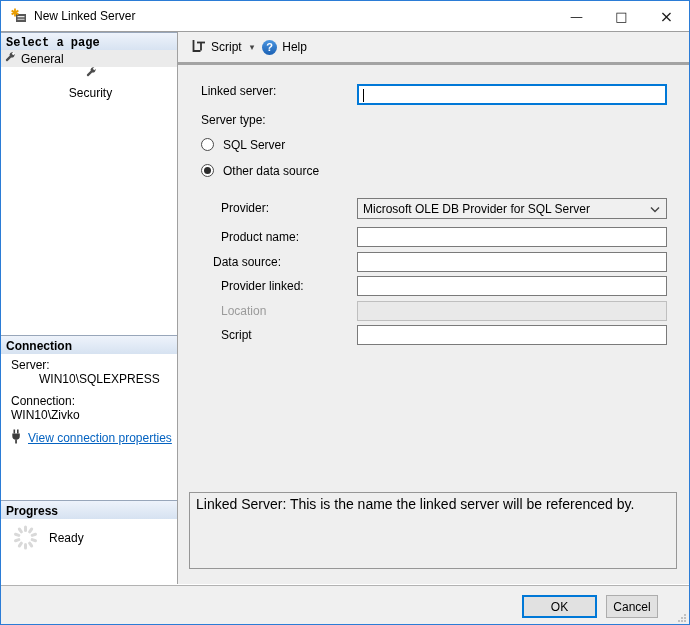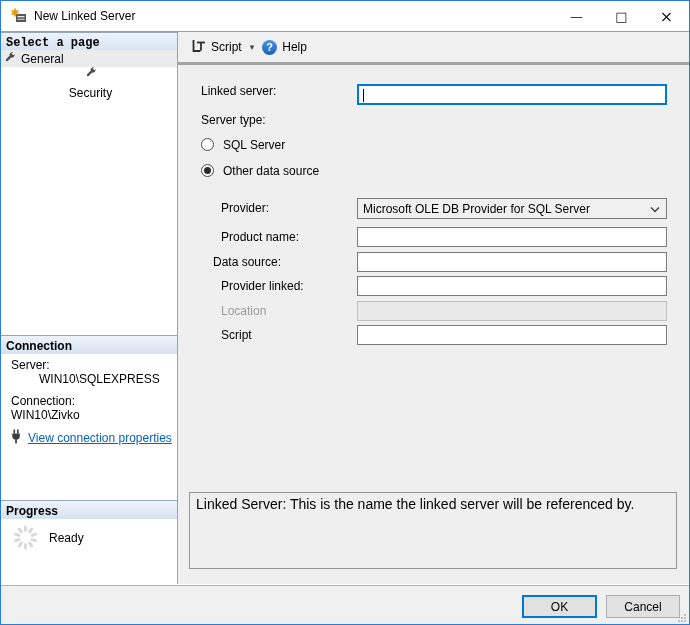--- a/index.html
+++ b/index.html
@@ -200,21 +200,21 @@
   <div class="lbl disabled" style="left:220px;top:303px;">Location</div>
   <input class="txt disabled" style="left: 356px; top: 300px;" disabled="" value="">
 
   <div class="lbl" style="left:220px;top:327px;">Script</div>
   <input class="txt" style="left: 356px; top: 324px;" value="">
 
   <div class="descbox">Linked Server: This is the name the linked server will be referenced by.</div>
 
   <div class="abs bottombar"></div>
   <button class="btn default" style="left:521px;">OK</button>
-  <button class="btn" style="left:605px;width:74px;">Cancel</button>
+  <button class="btn" style="left:605px;width:52px;">Cancel</button>
   <span class="grip">
     <svg width="10" height="10" viewBox="0 0 10 10">
       <g fill="#b5b5b5">
         <rect x="7" y="1" width="2" height="2"></rect>
           <rect x="7" y="4" width="2" height="2"></rect>
           <rect x="4" y="4" width="2" height="2"></rect>
         <rect x="7" y="7" width="2" height="2"></rect>
           <rect x="4" y="7" width="2" height="2"></rect>
           <rect x="1" y="7" width="2" height="2"></rect>
       </g>

